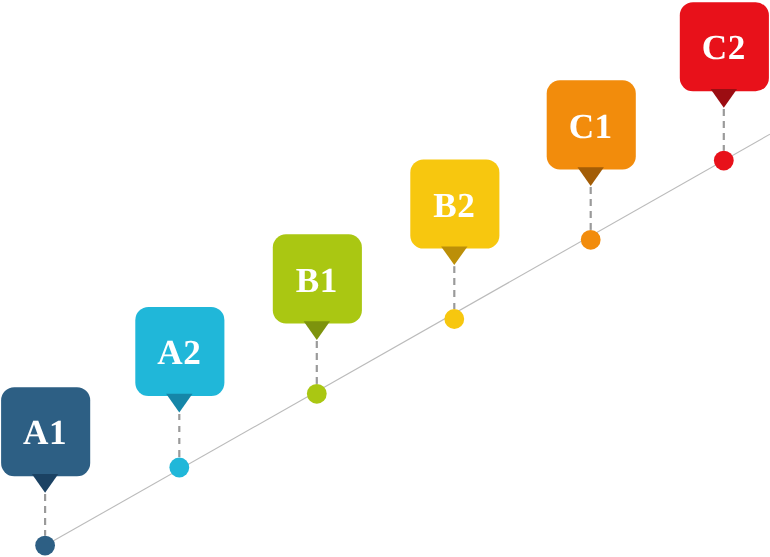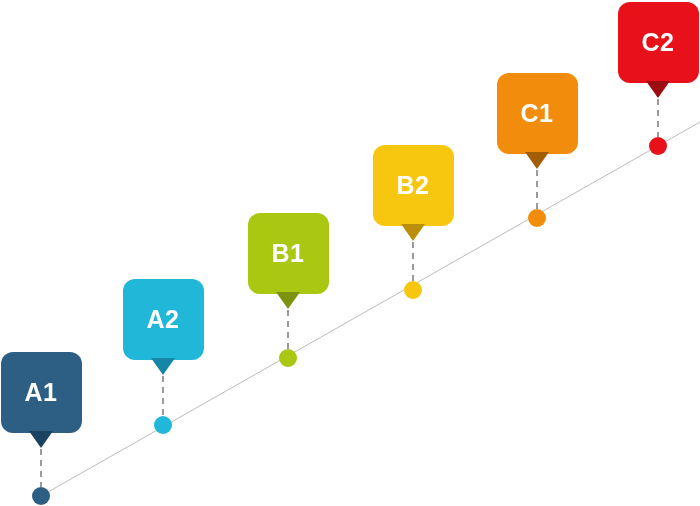--- a/index.html
+++ b/index.html
@@ -32,24 +32,24 @@
     border-radius: 12px;
     background: var(--c);
     display: flex;
     align-items: center;
     justify-content: center;
   }
 
   .label {
     color: #ffffff;
     font-weight: bold;
-    font-size: 25px;
+    font-size: 32px;
     letter-spacing: 0.5px;
     line-height: 1;
-    font-family: Liberation Sans, sans-serif;
+    font-family: Liberation Serif, serif;
   }
 
   .pointer {
     position: absolute;
     top: 79px;
     left: 50%;
     transform: translateX(-50%);
     width: 0; height: 0;
     border-left: 12px solid transparent;
     border-right: 12px solid transparent;

